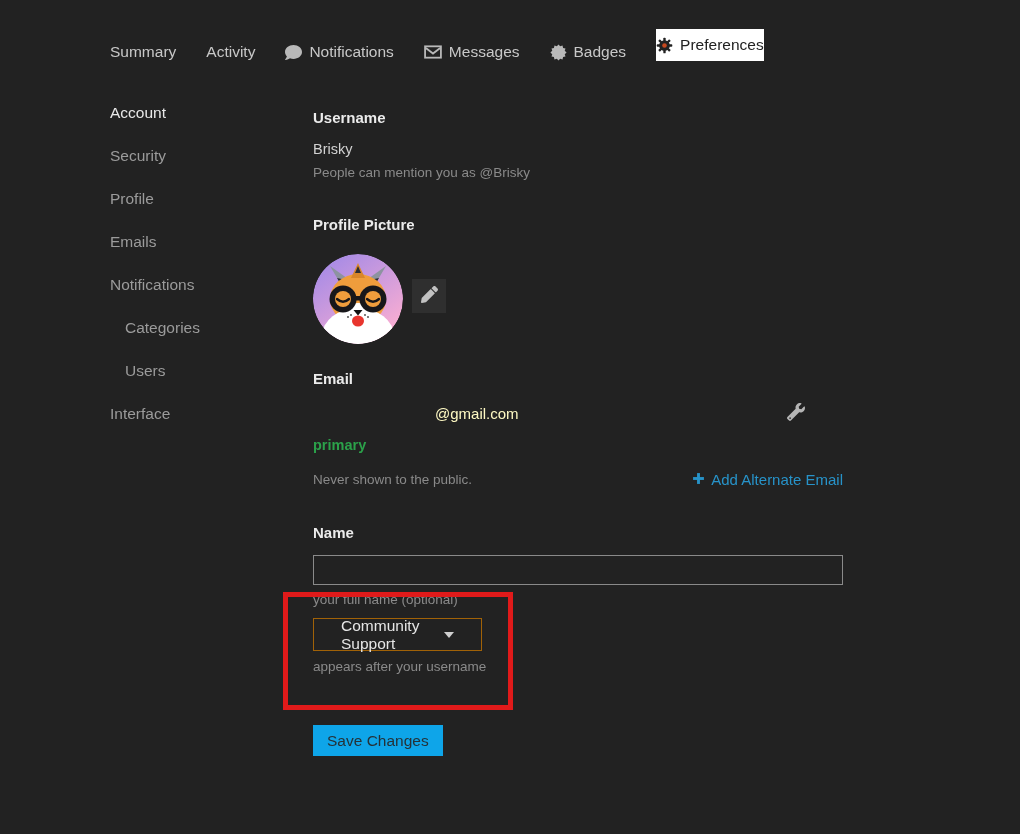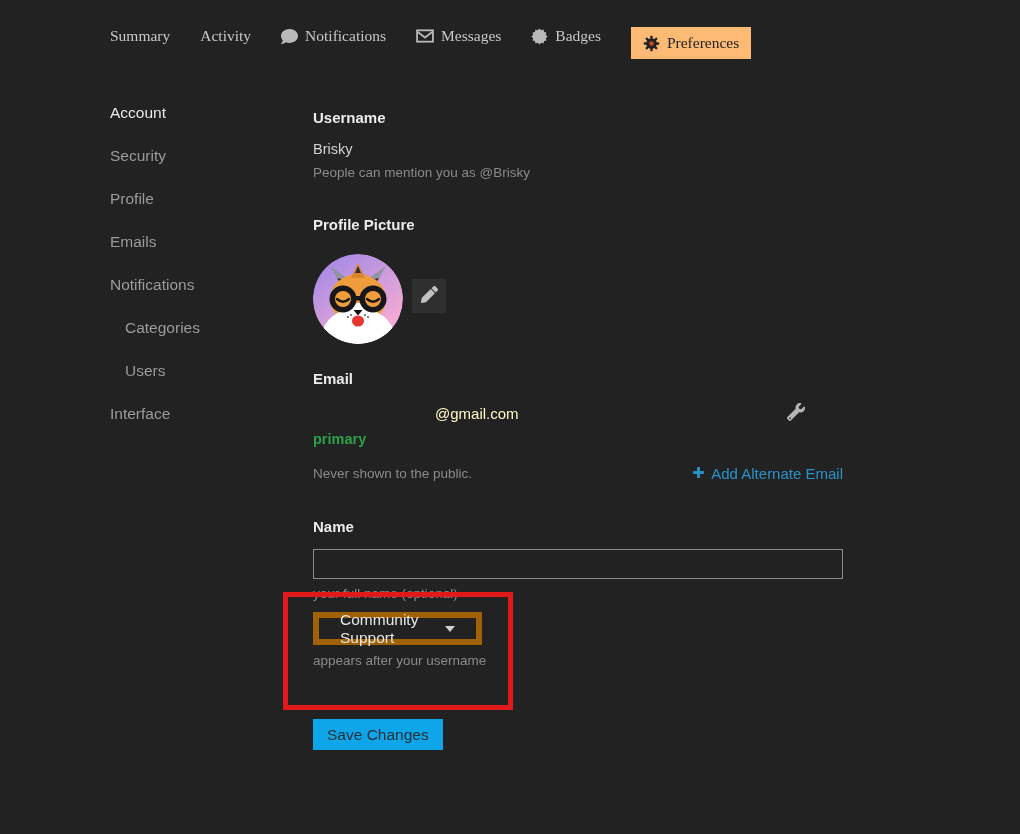--- a/index.html
+++ b/index.html
@@ -5,28 +5,28 @@
   html,body{margin:0;padding:0;}
   body{
     width:1020px;height:834px;position:relative;overflow:hidden;
     background:#222222;
     font-family:"Liberation Sans","DejaVu Sans",sans-serif;
     -webkit-font-smoothing:antialiased;
   }
   
   .usernav{
     position:absolute;left:110px;top:27px;height:34px;
-    display:flex;align-items:flex-start;gap:30px;font-family:Liberation Serif, serif;
+    display:flex;align-items:flex-end;gap:30px;
   }
   .nav-item{
     display:flex;align-items:center;gap:7px;
     font-size:15.5px;color:#c8c8c8;cursor:pointer;white-space:nowrap;
   }
   .nav-item.active{
-    background:#fdba74;color:#222222;padding:7px 12px;border-radius:0;
+    background:#ffffff;color:#222222;padding:7px 0;border-radius:0;
   }
   .nav-icon{display:inline-flex;align-items:center;}
   
   .side-nav{position:absolute;left:110px;top:104px;width:185px;}
   .side-item{
     font-size:15.5px;color:#9b9b9b;height:16px;margin-bottom:27px;cursor:pointer;
     white-space:nowrap;
   }
   .side-item.active{color:#e8e8e8;font-weight:normal;}
   .side-item.indent{padding-left:15px;}
@@ -47,35 +47,35 @@
   .avatar-row{margin-top:18px;height:90px;display:flex;align-items:flex-start;gap:9px;}
   .avatar{width:90px;height:90px;border-radius:50%;overflow:hidden;flex:0 0 auto;}
   .edit-avatar-btn{
     width:34px;height:34px;background:#2f2f2f;border:none;cursor:pointer;
     display:flex;align-items:center;justify-content:center;margin-top:25px;
   }
   
   .email-row{margin-top:13px;display:flex;align-items:center;justify-content:space-between;}
   .email-address{font-size:15px;color:#fef9c3;padding-left:122px;}
   .wrench-btn{background:none;border:none;cursor:pointer;margin-right:38px;padding:0;display:flex;}
-  .primary-badge{margin-top:7px;font-size:14.5px;font-weight:bold;color:#2ba14a;}
+  .primary-badge{margin-top:13px;font-size:14.5px;font-weight:bold;color:#2ba14a;}
   .email-note-row{margin-top:18px;display:flex;align-items:center;justify-content:space-between;}
   .add-alt{display:flex;align-items:center;gap:6px;font-size:15px;color:#2793c9;cursor:pointer;text-decoration:none;}
   
   .name-input{
     margin-top:11px;width:530px;height:30px;box-sizing:border-box;
     background:transparent;border:1px solid #8a8a8a;color:#e6e6e6;
     font-size:14px;padding:0 8px;display:block;
   }
   
   .title-select{
     margin-top:10px;width:169px;height:33px;box-sizing:border-box;
-    border:6px solid #a16207;background:transparent;color:#e6e6e6;
+    border:1px solid #a16207;background:transparent;color:#e6e6e6;
     display:flex;align-items:center;justify-content:space-between;
-    padding:0 21px;font-size:15.5px;cursor:pointer;
+    padding:0 27px;font-size:15.5px;cursor:pointer;
   }
   .caret-down{
     width:0;height:0;border-left:5px solid transparent;border-right:5px solid transparent;
     border-top:6px solid #cfcfcf;margin-left:10px;
   }
   
   .save-btn{
     margin-top:50px;background:#0ea5e9;color:#253238;border:none;cursor:pointer;
     font-size:15.5px;padding:7px 14px;height:31px;
     font-family:"Liberation Sans","DejaVu Sans",sans-serif;

